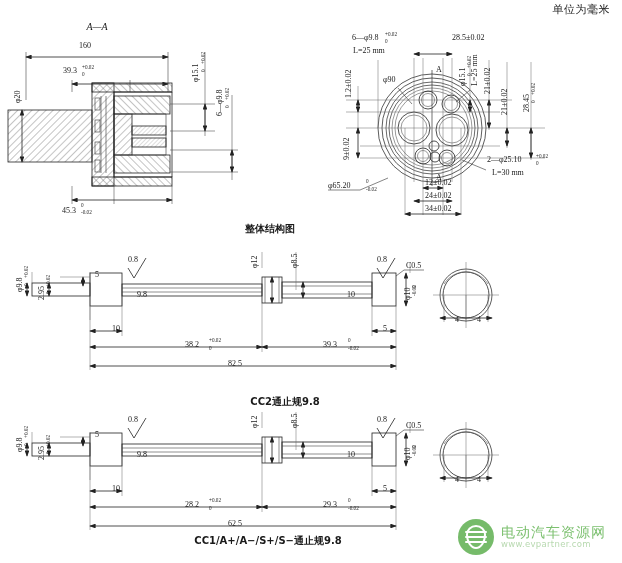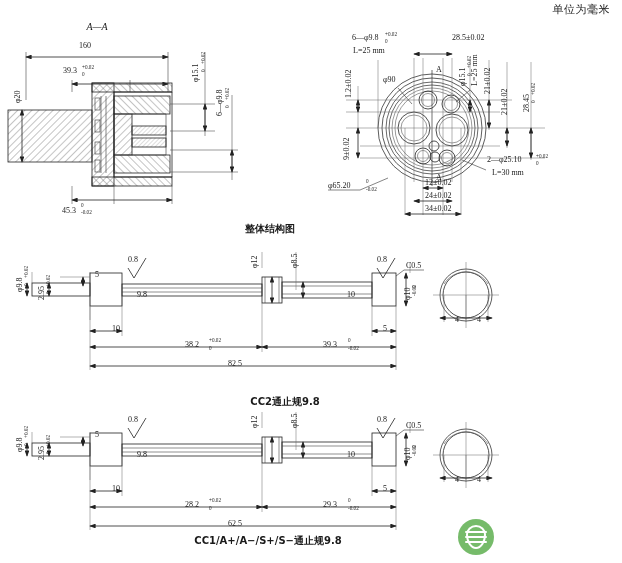--- a/index.html
+++ b/index.html
@@ -480,15 +480,19 @@
   <div class="cap mid" style="left:285px; top:383px;margin-top:12px;">CC2通止规9.8</div>
   <div class="cap mid" style="left:268px; top:534px;">CC1/A+/A−/S+/S−通止规9.8</div>
 
   <div class="wm">
     <div class="wm-logo">
       <div class="leaf"></div>
       <div class="bar" style="top:12px;"></div>
       <div class="bar" style="top:17px;"></div>
       <div class="bar" style="top:22px;"></div>
     </div>
+    <div class="wm-text">
+      <div class="wm-cn">电动汽车资源网</div>
+      <div class="wm-url">www.evpartner.com</div>
+    </div>
   </div>
 
 </div>
 
 </body></html>

